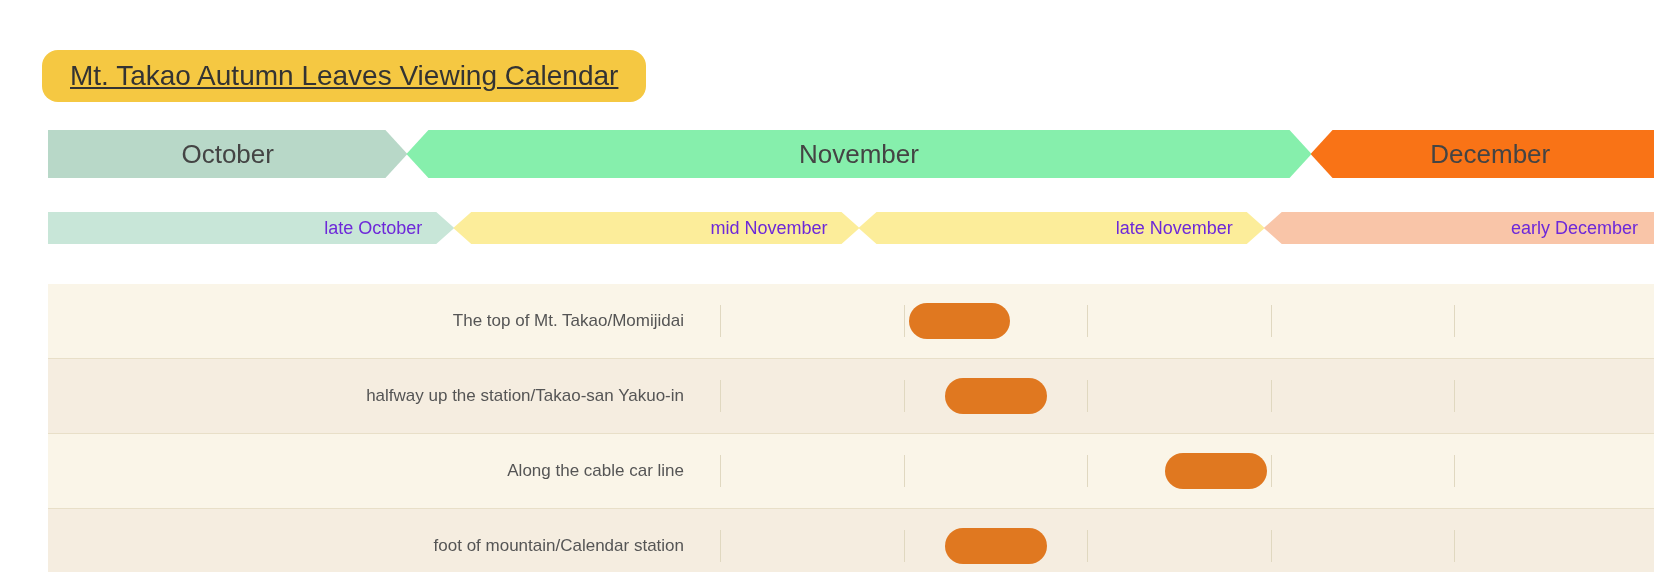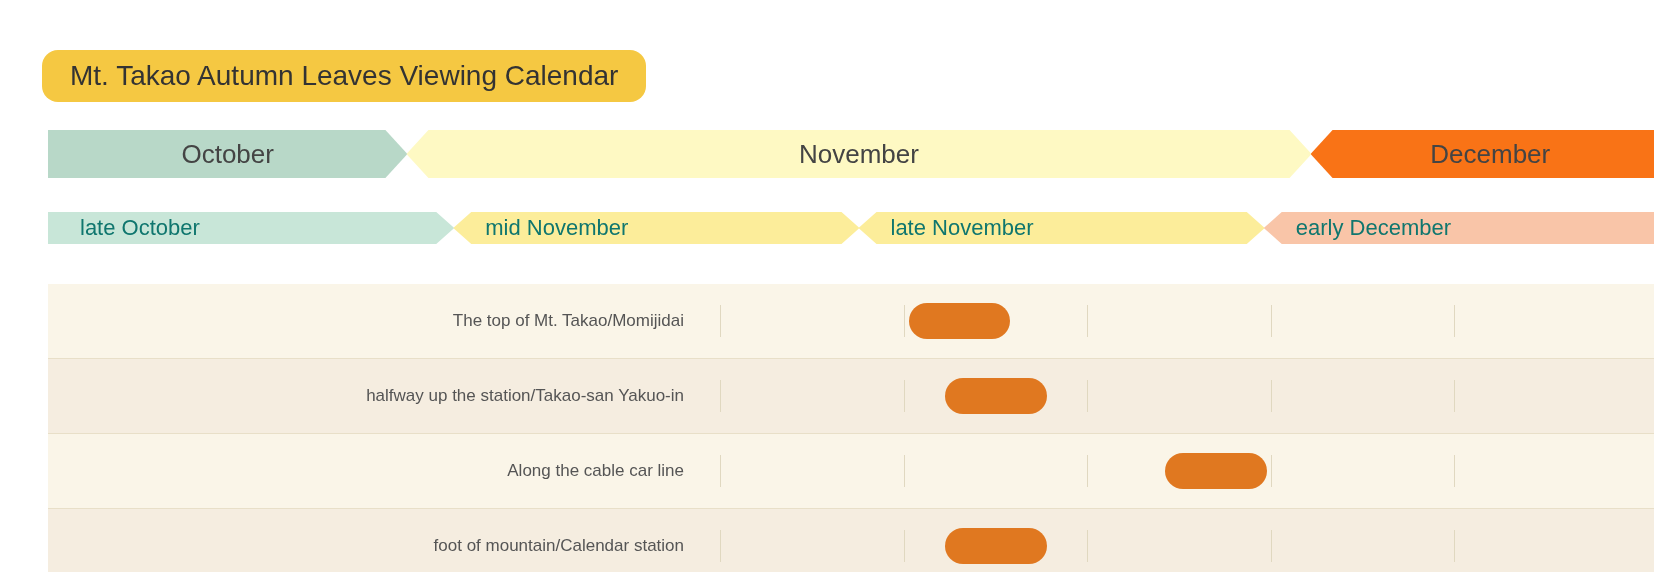--- a/index.html
+++ b/index.html
@@ -19,20 +19,21 @@
     
     .title-box {
       display: inline-block;
       background: #f5c842;
       border-radius: 16px;
       padding: 10px 28px;
       margin: 8px 0 12px 10px;
       font-size: 28px;
       font-weight: 500;
       color: #333;
+      text-decoration: underline;
     }
 
     
     .months-row {
       display: flex;
       width: 100%;
       height: 80px;
     }
 
     .month-cell {
@@ -47,21 +48,21 @@
 
     .month-cell.october {
       flex: 1.5;
       background: #b8d8c8;
       clip-path: polygon(0 0, calc(100% - 22px) 0, 100% 50%, calc(100% - 22px) 100%, 0 100%);
       margin-right: -1px;
     }
 
     .month-cell.november {
       flex: 4;
-      background: #fef9c3;
+      background: #86efac;
       clip-path: polygon(22px 0, calc(100% - 22px) 0, 100% 50%, calc(100% - 22px) 100%, 22px 100%, 0 50%);
       margin-right: -1px;
     }
 
     .month-cell.december {
       flex: 1.5;
       background: #f97316;
       clip-path: polygon(22px 0, 100% 0, 100% 100%, 22px 100%, 0 50%);
     }
 
@@ -69,23 +70,23 @@
     .periods-row {
       display: flex;
       width: 100%;
       height: 60px;
       margin-top: 2px;
     }
 
     .period-cell {
       display: flex;
       align-items: center;
-      justify-content: flex-start;
-      font-size: 22px;
-      color: #0f766e;
+      justify-content: flex-end;
+      font-size: 18px;
+      color: #6d28d9;
       position: relative;
     }
 
     .period-cell.late-oct {
       flex: 1.5;
       background: #c8e6d8;
       clip-path: polygon(0 0, calc(100% - 18px) 0, 100% 50%, calc(100% - 18px) 100%, 0 100%);
       margin-right: -1px;
     }
 

